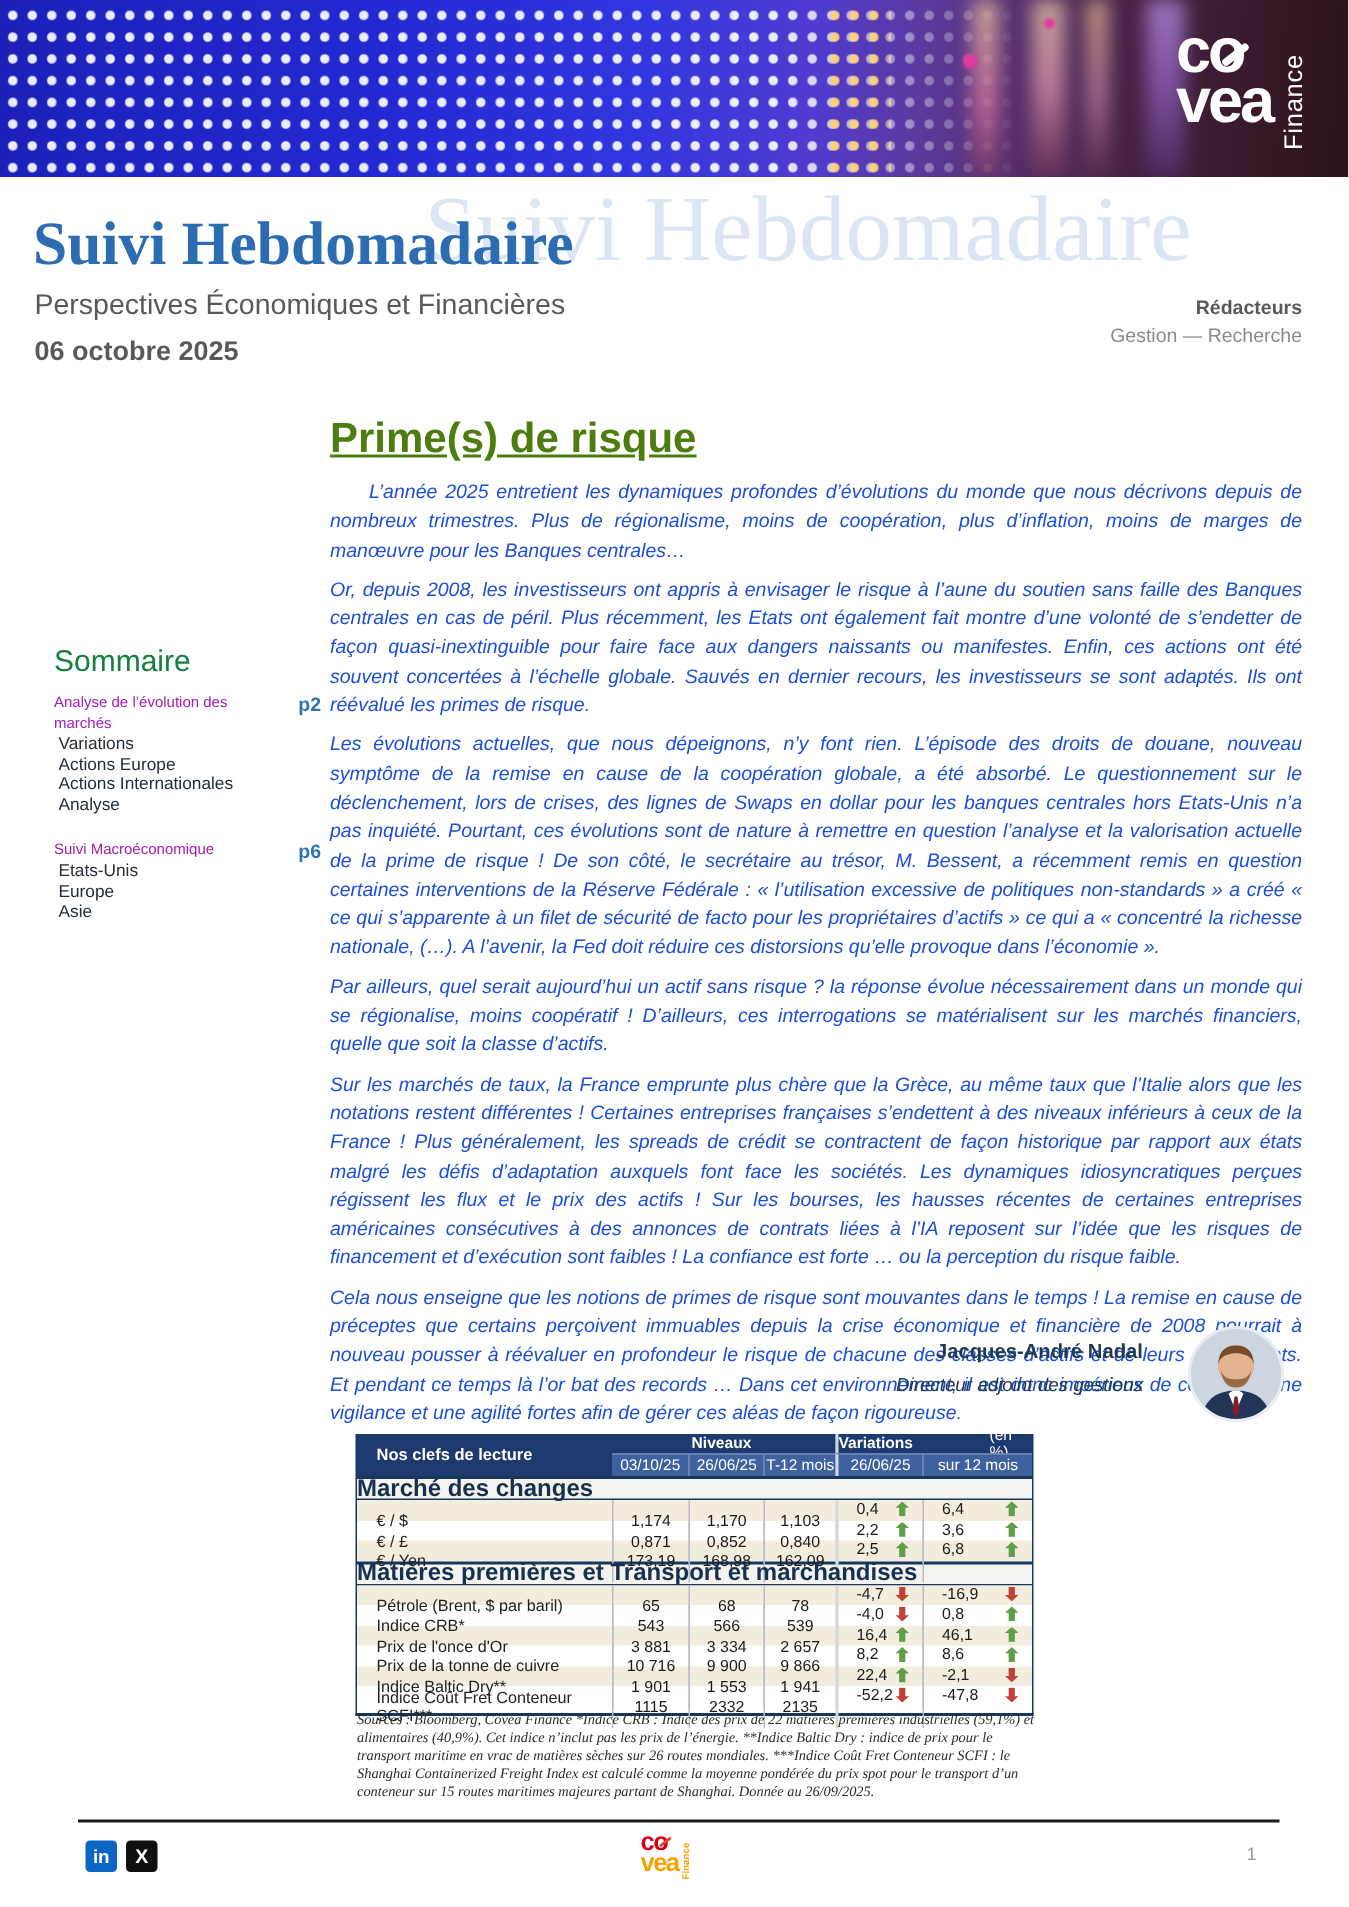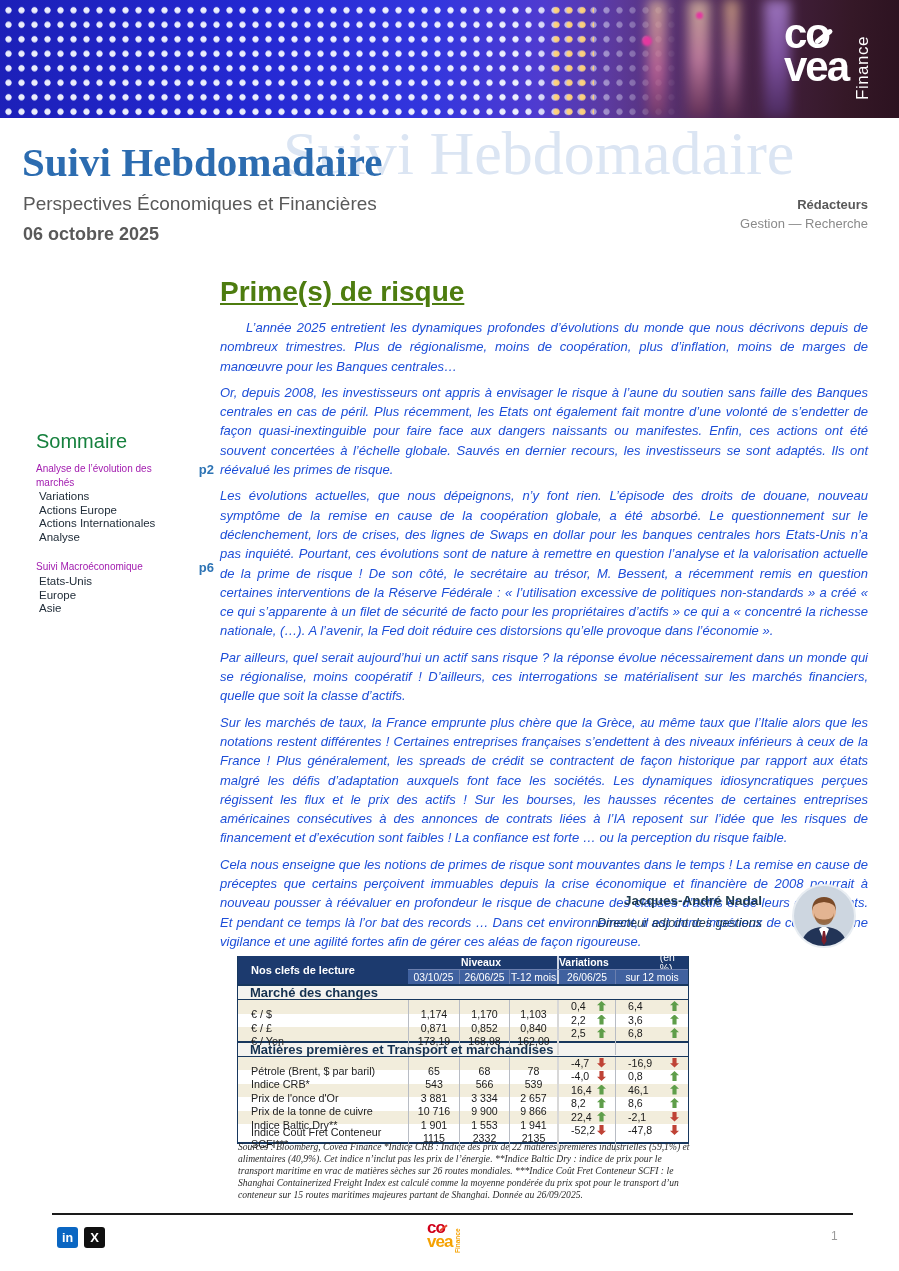--- a/index.html
+++ b/index.html
@@ -74,22 +74,22 @@
   .g-top { display:flex; height:13px; }
   .g { background:#1c3a6e; color:#fff; font-size:10.4px; display:flex; align-items:center; justify-content:center; }
   .g1 { width:149px; }
   .g2 { width:131px; border-left:2px solid #cfd6e4;gap:48px; }
   .g b { font-weight:bold; margin-right:3px; }
   .g-bot { display:flex; height:15px; }
   .hd { background:#40619f; color:#fff; font-size:10.3px; display:flex; align-items:center; justify-content:center;
     border-top:1px solid #6b7fae; border-left:1px solid #6b7fae; }
   .hd.w1{width:51px;border-left:none;} .hd.w2{width:50px;} .hd.w3{width:48px;}
   .hd.w4{width:58px;border-left:2px solid #cfd6e4;} .hd.w5{width:73px;}
-  .tsection { height:14px; background:#f4f3ef; display:flex; align-items:center; padding-left:12px;
-    font-weight:bold; font-size:13px; color:#15314f; border-bottom:1.5px solid #17375e; }
+  .tsection { height:14px; background:#f4f3ef; display:flex; align-items:center; 
+    font-weight:bold; font-size:16px; color:#15314f; border-bottom:1.5px solid #17375e; }
   .tsection.mid { border-top:2px solid #17375e; height:16px; }
   .trow { display:grid; grid-template-columns:170px 51px 50px 48px 58px 73px; height:13.5px;
     align-items:stretch; font-size:10.6px; color:#1a1a1a; }
   .trow.tall { height:18px; }
   .trow.cream { background:#f2eddc; }
   .trow .label { padding-left:13px; display:flex; align-items:center; font-size:10.8px; color:#222; }
   .trow .num { text-align:center; border-left:1px solid #b8bcc4; display:flex; align-items:center; justify-content:center; }
   .trow .var { display:flex; align-items:center; border-left:1px solid #b8bcc4; padding:0 9px 16px 12px; }
   .trow .var.gsep { border-left:2px solid #d8d8d8; }
   .var .vnum { flex:1; text-align:left; }

